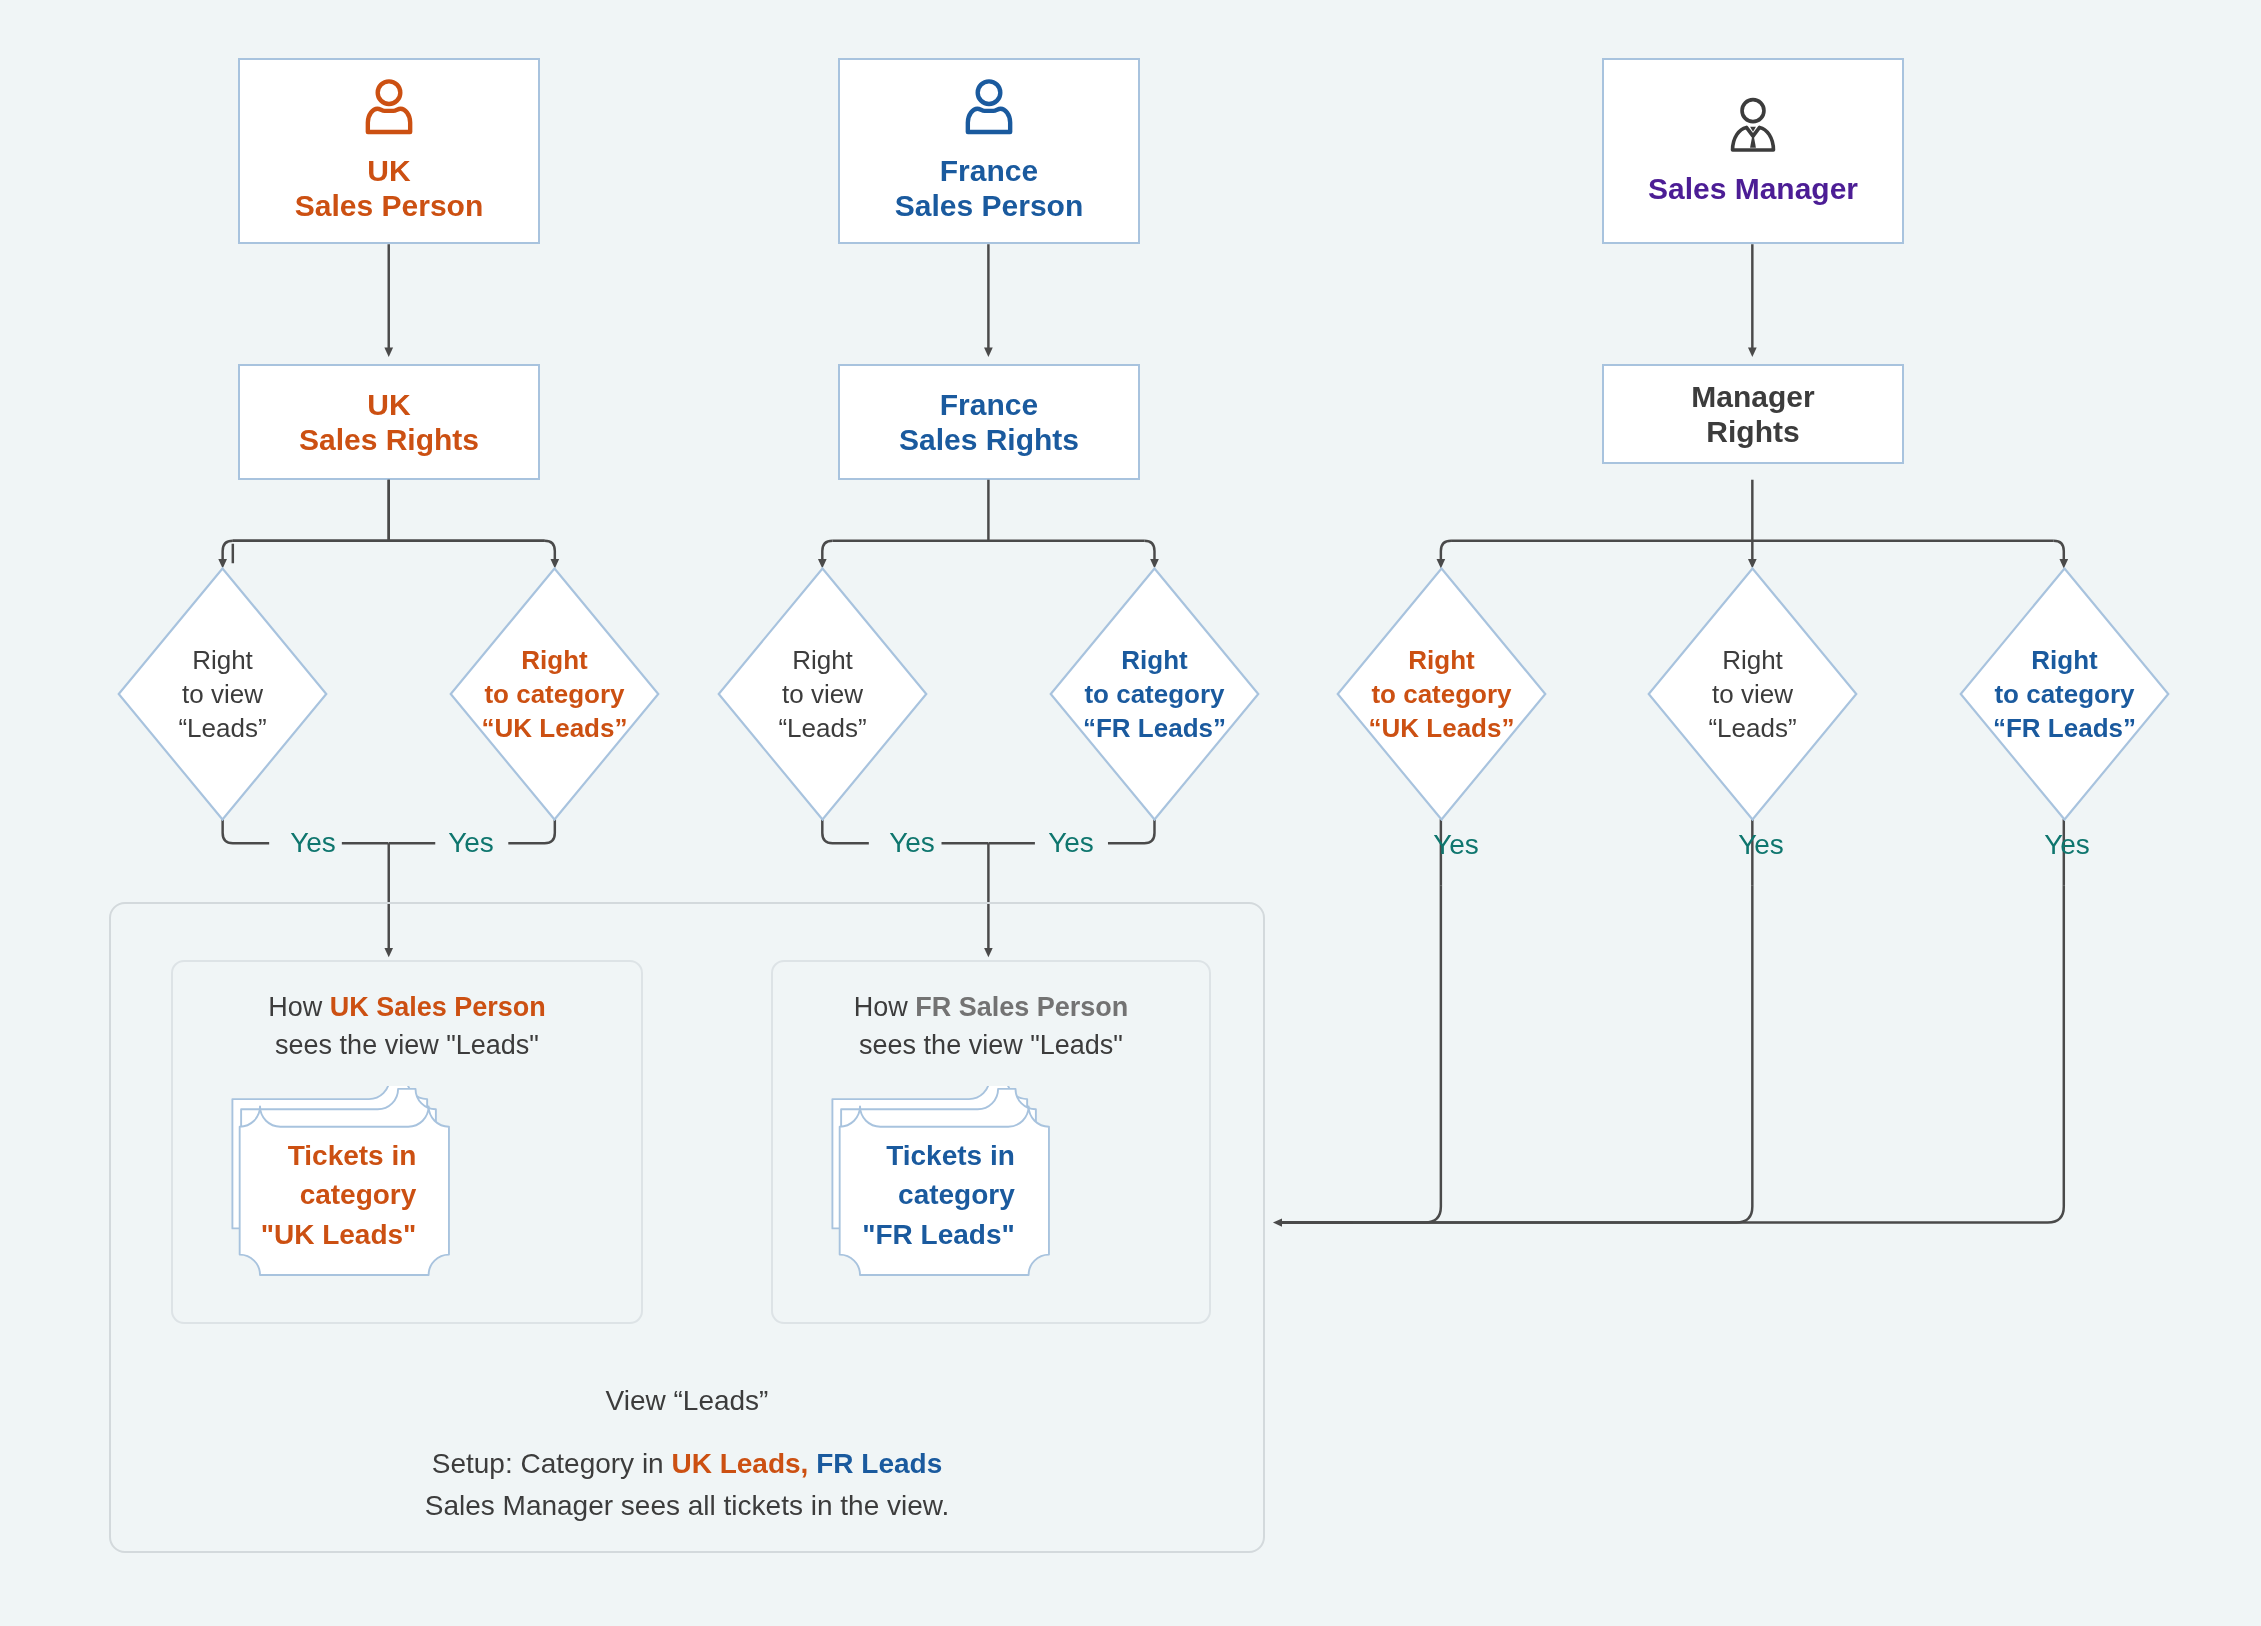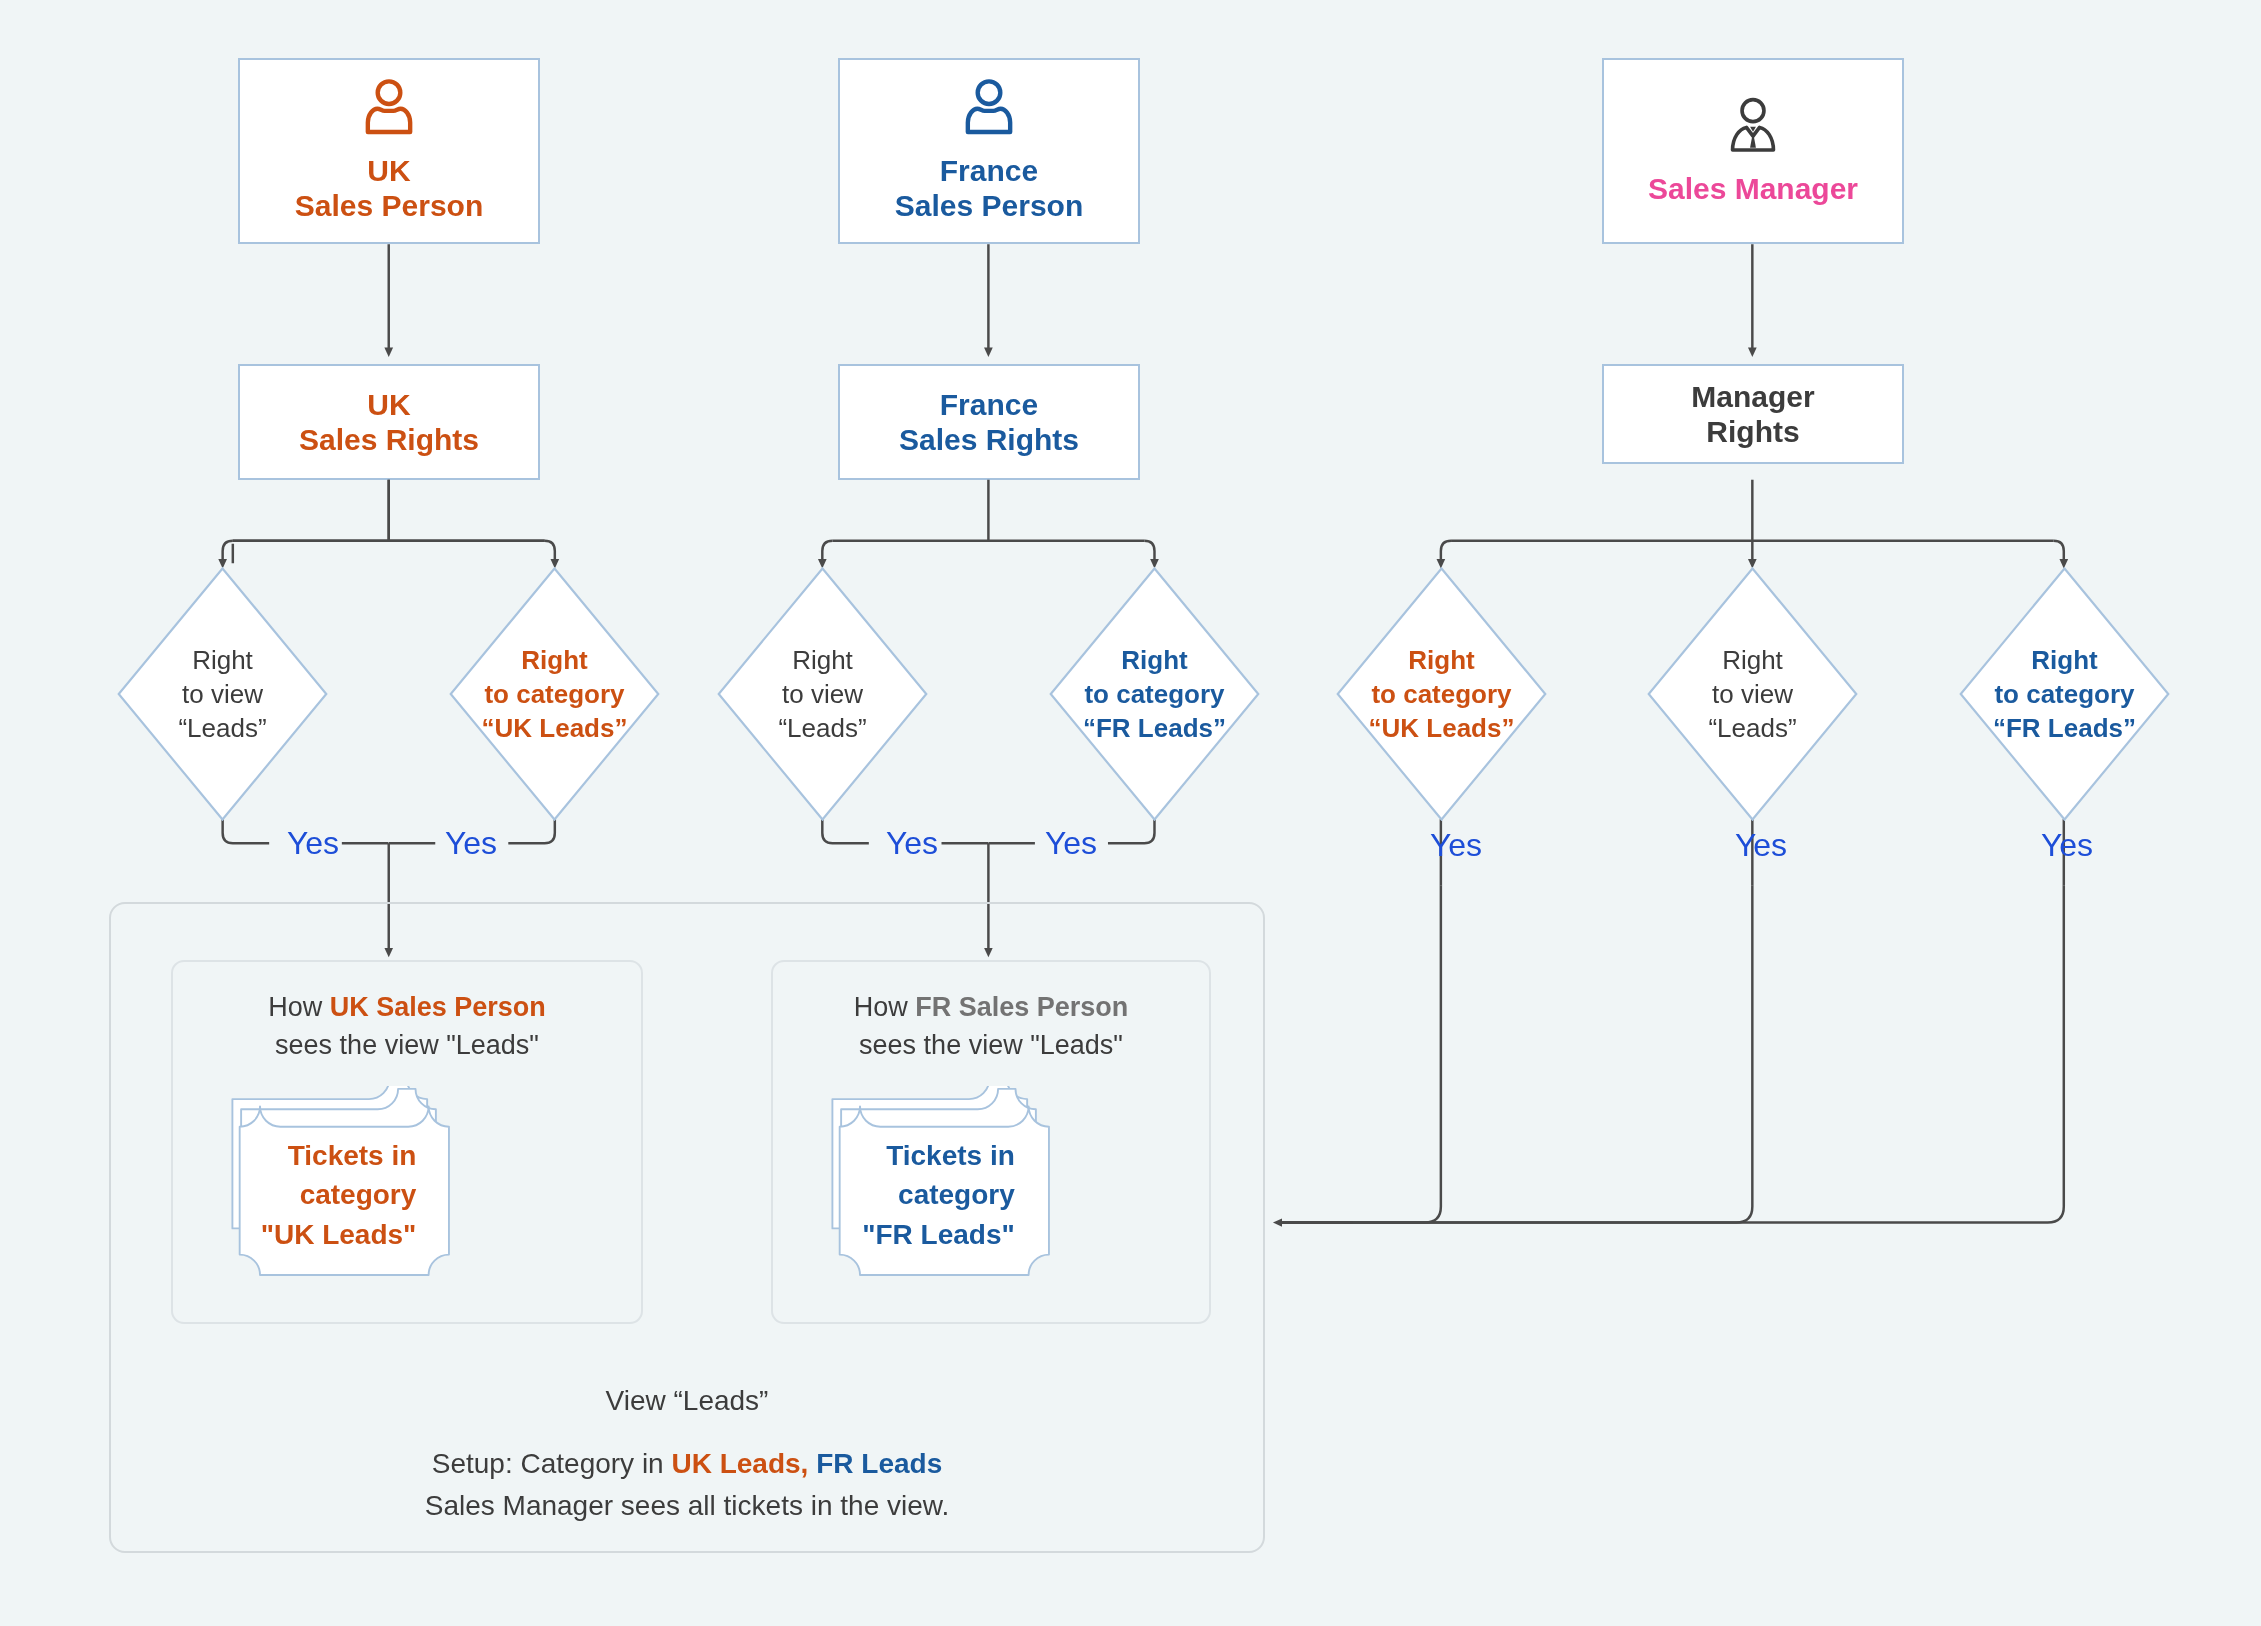--- a/index.html
+++ b/index.html
@@ -40,21 +40,21 @@
   .diamond .dtxt{
     position:absolute;left:0;top:0;width:100%;height:100%;
     display:flex;align-items:center;justify-content:center;
     text-align:center;line-height:1.32;white-space:pre-line;
     font-size:26px;
   }
   .dtxt.b{font-weight:bold;}
 
   
   .yes{
-    position:absolute;font-size:32px;color:#1d4ed8;
+    position:absolute;font-size:28px;color:#0f766e;
     transform:translate(-50%,-50%);white-space:nowrap;
   }
 
   
   .outer-panel{
     position:absolute;
     border:2.9px solid #d3d9dc;
     border-radius:16px;
     box-sizing:border-box;
     background:transparent;
@@ -122,21 +122,21 @@
 
   <div class="rbox role" style="left:1602px;top:58px;width:302px;height:186px;">
     <span class="ico">
       <svg width="54" height="57" viewBox="0 0 74 78">
         <circle cx="37" cy="20" r="15" fill="none" stroke="#3c3c3c" stroke-width="5"></circle>
         <path d="M9 74 c0-17 9-29 19-31 l9 12 l9-12 c10 2 19 14 19 31 z" fill="none" stroke="#3c3c3c" stroke-width="5" stroke-linejoin="round"></path>
         <path d="M33 42 h8 l-4 7 z" fill="#3c3c3c"></path>
         <path d="M37 49 l-4 22 h8 z" fill="#3c3c3c"></path>
       </svg>
     </span>
-    <span class="lbl" style="color:#ec4899;">Sales Manager</span>
+    <span class="lbl" style="color:#4c1d95;">Sales Manager</span>
   </div>
 
   <div class="rbox rights" style="left:238px;top:364px;width:302px;height:116px;">
     <span class="lbl" style="color:#cc5012;">UK
 Sales Rights</span>
   </div>
 
   <div class="rbox rights" style="left:838px;top:364px;width:302px;height:116px;">
     <span class="lbl" style="color:#1a5a9e;">France
 Sales Rights</span>

